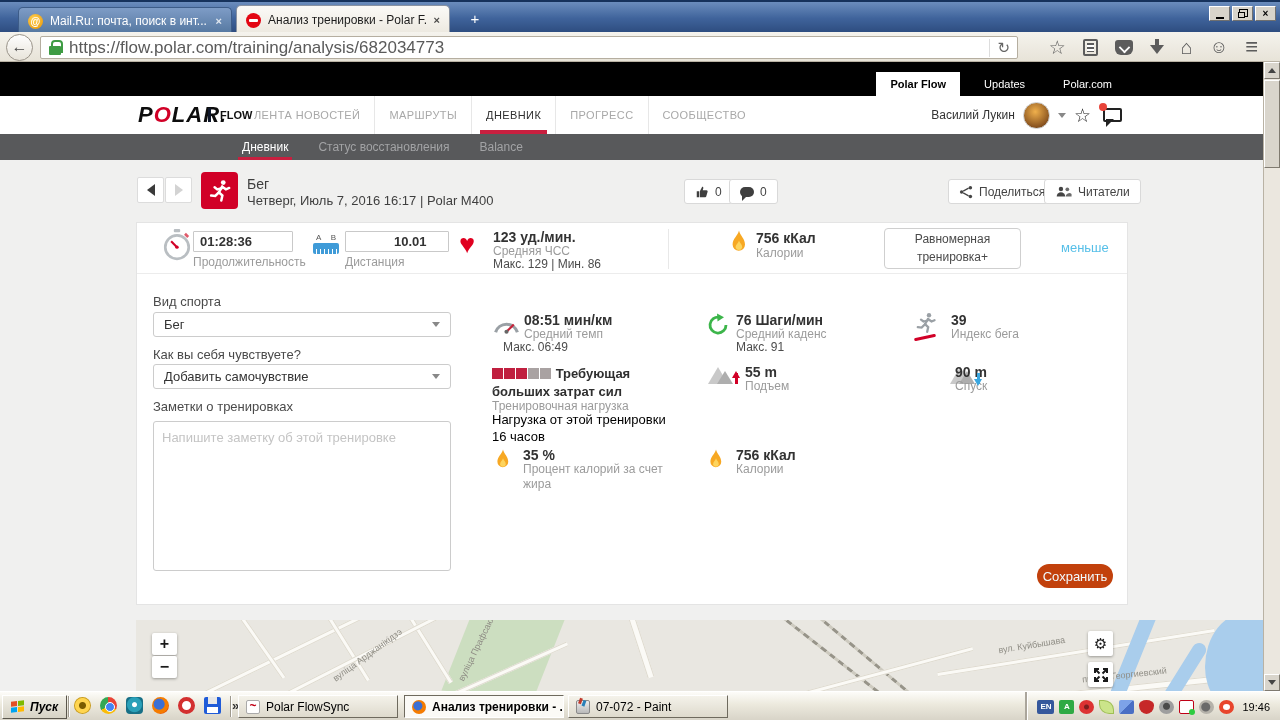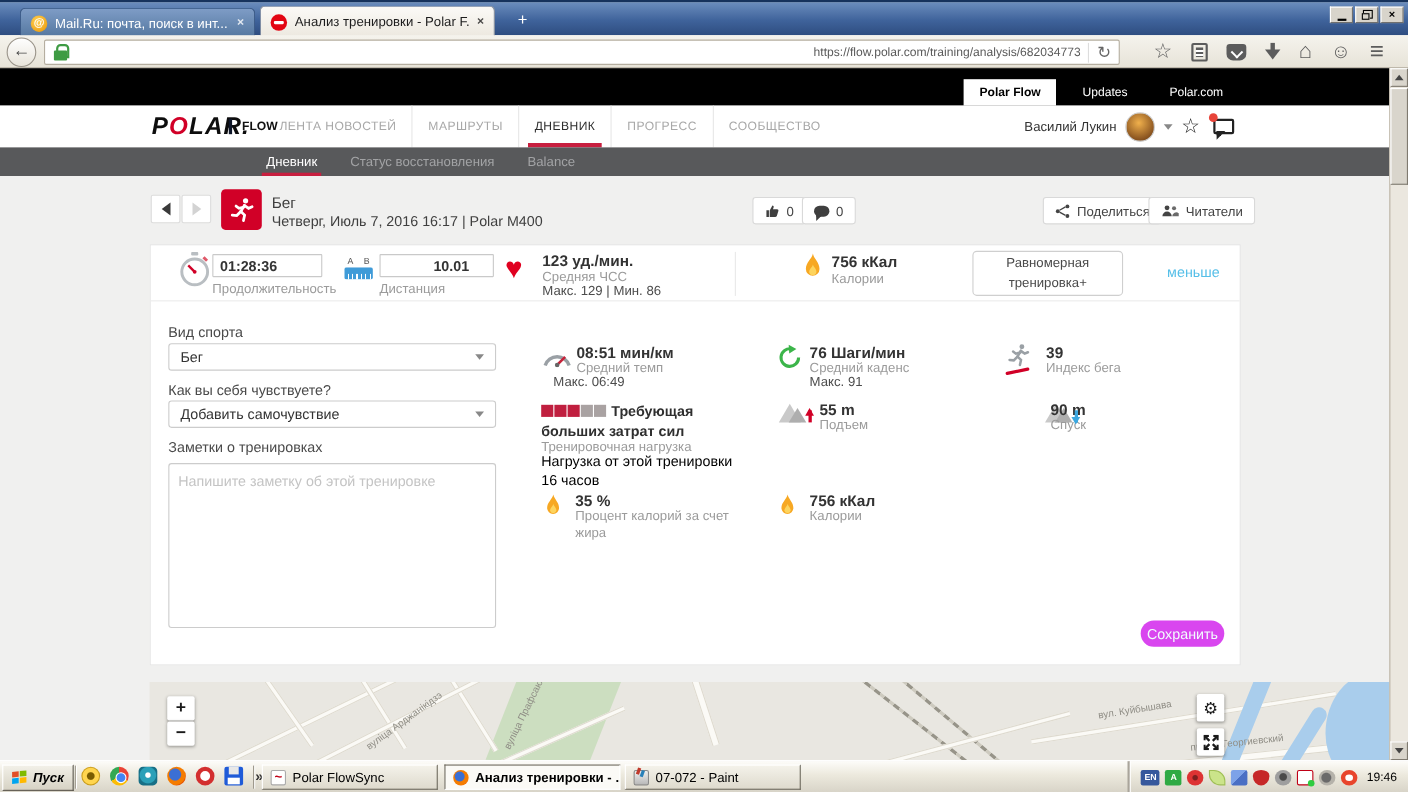--- a/index.html
+++ b/index.html
@@ -35,21 +35,21 @@
   background:linear-gradient(#f5f3ed,#e7e3d8); border-bottom:1px solid #b9b2a4; }
 #back-btn { position:absolute; left:6px; top:2px; width:27px; height:27px; border-radius:50%;
   background:linear-gradient(#fefefe,#e8e4da); border:1px solid #9a948a; color:#4a4a4a;
   font-size:16px; text-align:center; line-height:24px; }
 #urlbox { position:absolute; left:40px; top:4px; width:978px; height:23px; background:#fff;
   border:1px solid #b5aea0; border-radius:2px; display:flex; align-items:center; padding:0 7px; gap:7px; }
 .lock { width:14px; height:15px; position:relative; flex:none; }
 .lock::before { content:""; position:absolute; left:3px; top:0; width:8px; height:9px;
   border:2px solid #3e9b43; border-radius:4px 4px 0 0; }
 .lock::after { content:""; position:absolute; left:1px; top:6px; width:12px; height:9px; background:#3e9b43; border-radius:1px; }
-#url-text { font-size:11px; color:#5a5a5a; flex:1; overflow:hidden; white-space:nowrap;text-align:right; }
+#url-text { font-size:17px; color:#5a5a5a; flex:1; overflow:hidden; white-space:nowrap; }
 #reload-btn { color:#666; font-size:15px; border-left:1px solid #ddd; padding-left:7px; }
 #tb-icons { position:absolute; right:22px; top:2px; height:26px; display:flex; gap:17px; align-items:center; color:#5c5c5c; }
 .tbi { display:flex; align-items:center; justify-content:center; }
 #tb-star { font-size:19px; }
 #tb-clip { width:15px; height:17px; border:2px solid #5c5c5c; border-radius:2px;
   background:repeating-linear-gradient(#fff 0 2px,#5c5c5c 2px 4px); background-clip:content-box; padding:2px; }
 #tb-pocket { width:18px; height:15px; background:#5c5c5c; border-radius:3px 3px 6px 6px; position:relative; }
 #tb-pocket::after { content:""; position:absolute; left:5px; top:3px; width:7px; height:7px;
   border-right:2px solid #fff; border-bottom:2px solid #fff; transform:rotate(45deg) scale(.9); }
 #tb-down { width:14px; height:16px; position:relative; }
@@ -156,21 +156,21 @@
   border-right:10px solid transparent; border-bottom:17px solid #c9c9c9; }
 .mtn::after { content:""; position:absolute; left:9px; bottom:0; border-left:8px solid transparent;
   border-right:8px solid transparent; border-bottom:13px solid #aeaeae; }
 .arr { position:absolute; right:-2px; bottom:0; width:3px; height:11px; z-index:2; }
 .arr.up { background:#d10027; } .arr.up::before { content:""; position:absolute; left:-3px; top:-6px;
   border:4.5px solid transparent; border-bottom:7px solid #d10027; }
 .arr.dn { background:#3aa7e0; } .arr.dn::before { content:""; position:absolute; left:-3px; bottom:-6px;
   border:4.5px solid transparent; border-top:7px solid #3aa7e0; }
 .ri-swoosh { position:absolute; left:0; bottom:-2px; width:22px; height:3px; background:#d10027;
   border-radius:2px; transform:rotate(-12deg); }
-#save-btn { position:absolute; left:900px; top:341px; width:76px; height:24px; background:#d946ef;
+#save-btn { position:absolute; left:900px; top:341px; width:76px; height:24px; background:#c2410c;
   border:none; border-radius:12px; color:#f2fbfe; font-size:13px; font-family:"Liberation Sans",sans-serif; }
 
 
 #map { position:absolute; left:136px; top:620px; width:1127px; height:71px; background:#e9e7e1; overflow:hidden; }
 .road { position:absolute; height:5px; background:#fbfaf6; border-top:1px solid #dedacf; border-bottom:1px solid #dedacf; }
 .road.wide { height:7px; }
 .rail { position:absolute; height:3px; background:repeating-linear-gradient(90deg,#979489 0 6px,#cdcabf 6px 11px); }
 #park { position:absolute; left:320px; top:-6px; width:95px; height:80px; background:#ccdec0; transform:skewX(-18deg) rotate(4deg); }
 .river { position:absolute; background:#a9cdec; border-radius:8px; }
 #lake { position:absolute; right:-20px; top:-8px; width:78px; height:100px; background:#a9cdec;

